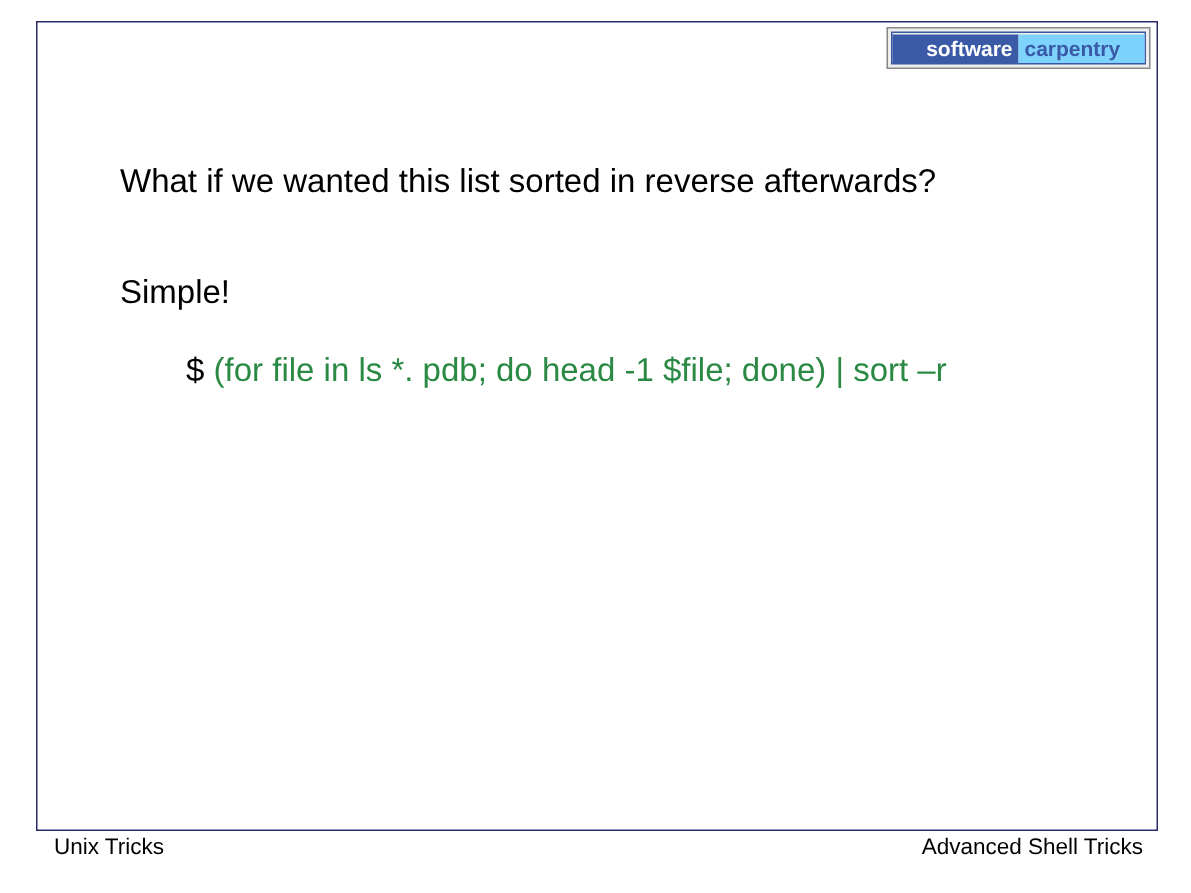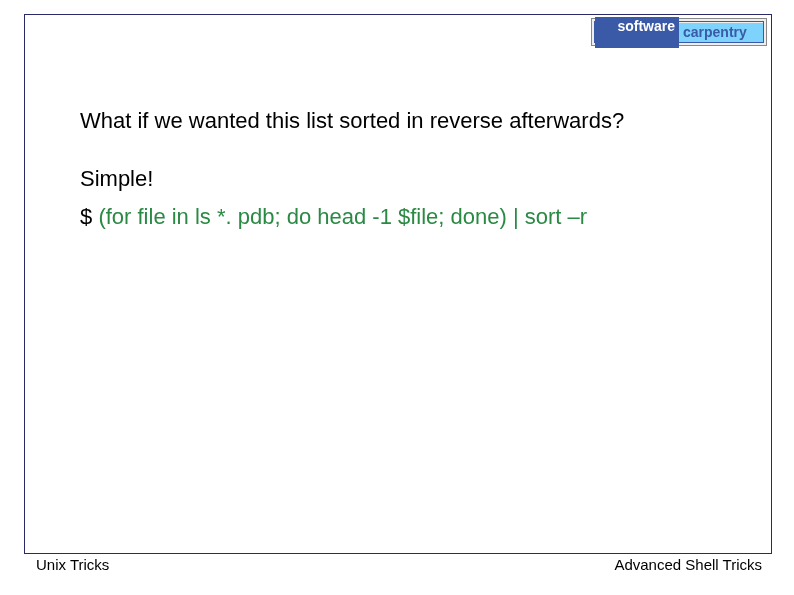--- a/index.html
+++ b/index.html
@@ -35,50 +35,51 @@
     border: 1px solid #3a5aa8;
     align-items: center;
   }
   .logo-software {
     flex: 1;
     background: #3a5aa8;
     color: #ffffff;
     font-size: 14px;
     font-weight: bold;
     text-align: right;
-    padding: 1px 4px 14px 4px;
+    padding: 1px 4px 2px 4px;
   }
   .logo-carpentry {
     flex: 1;
     background: #7dd3fc;
     color: #3a5aa8;
     font-size: 14px;
     font-weight: bold;
     text-align: left;
     padding: 1px 4px 2px 4px;
   }
   .content {
     position: absolute;
     left: 80px;
     top: 108px;
     width: 640px;
   }
   .line1 {
     font-size: 22px;
     color: #000000;
-    margin-bottom: 32px;
+    margin-bottom: 48px;
   }
   .line2 {
     font-size: 22px;
     color: #000000;
-    margin-bottom: 12px;
+    margin-bottom: 26px;
   }
   .line3 {
     font-size: 22px;
     color: #2a8a44;
+    margin-left: 44px;
   }
   .prompt {
     color: #000000;
   }
   .footer-left {
     position: absolute;
     left: 36px;
     bottom: 22px;
     font-size: 15px;
     color: #000000;

